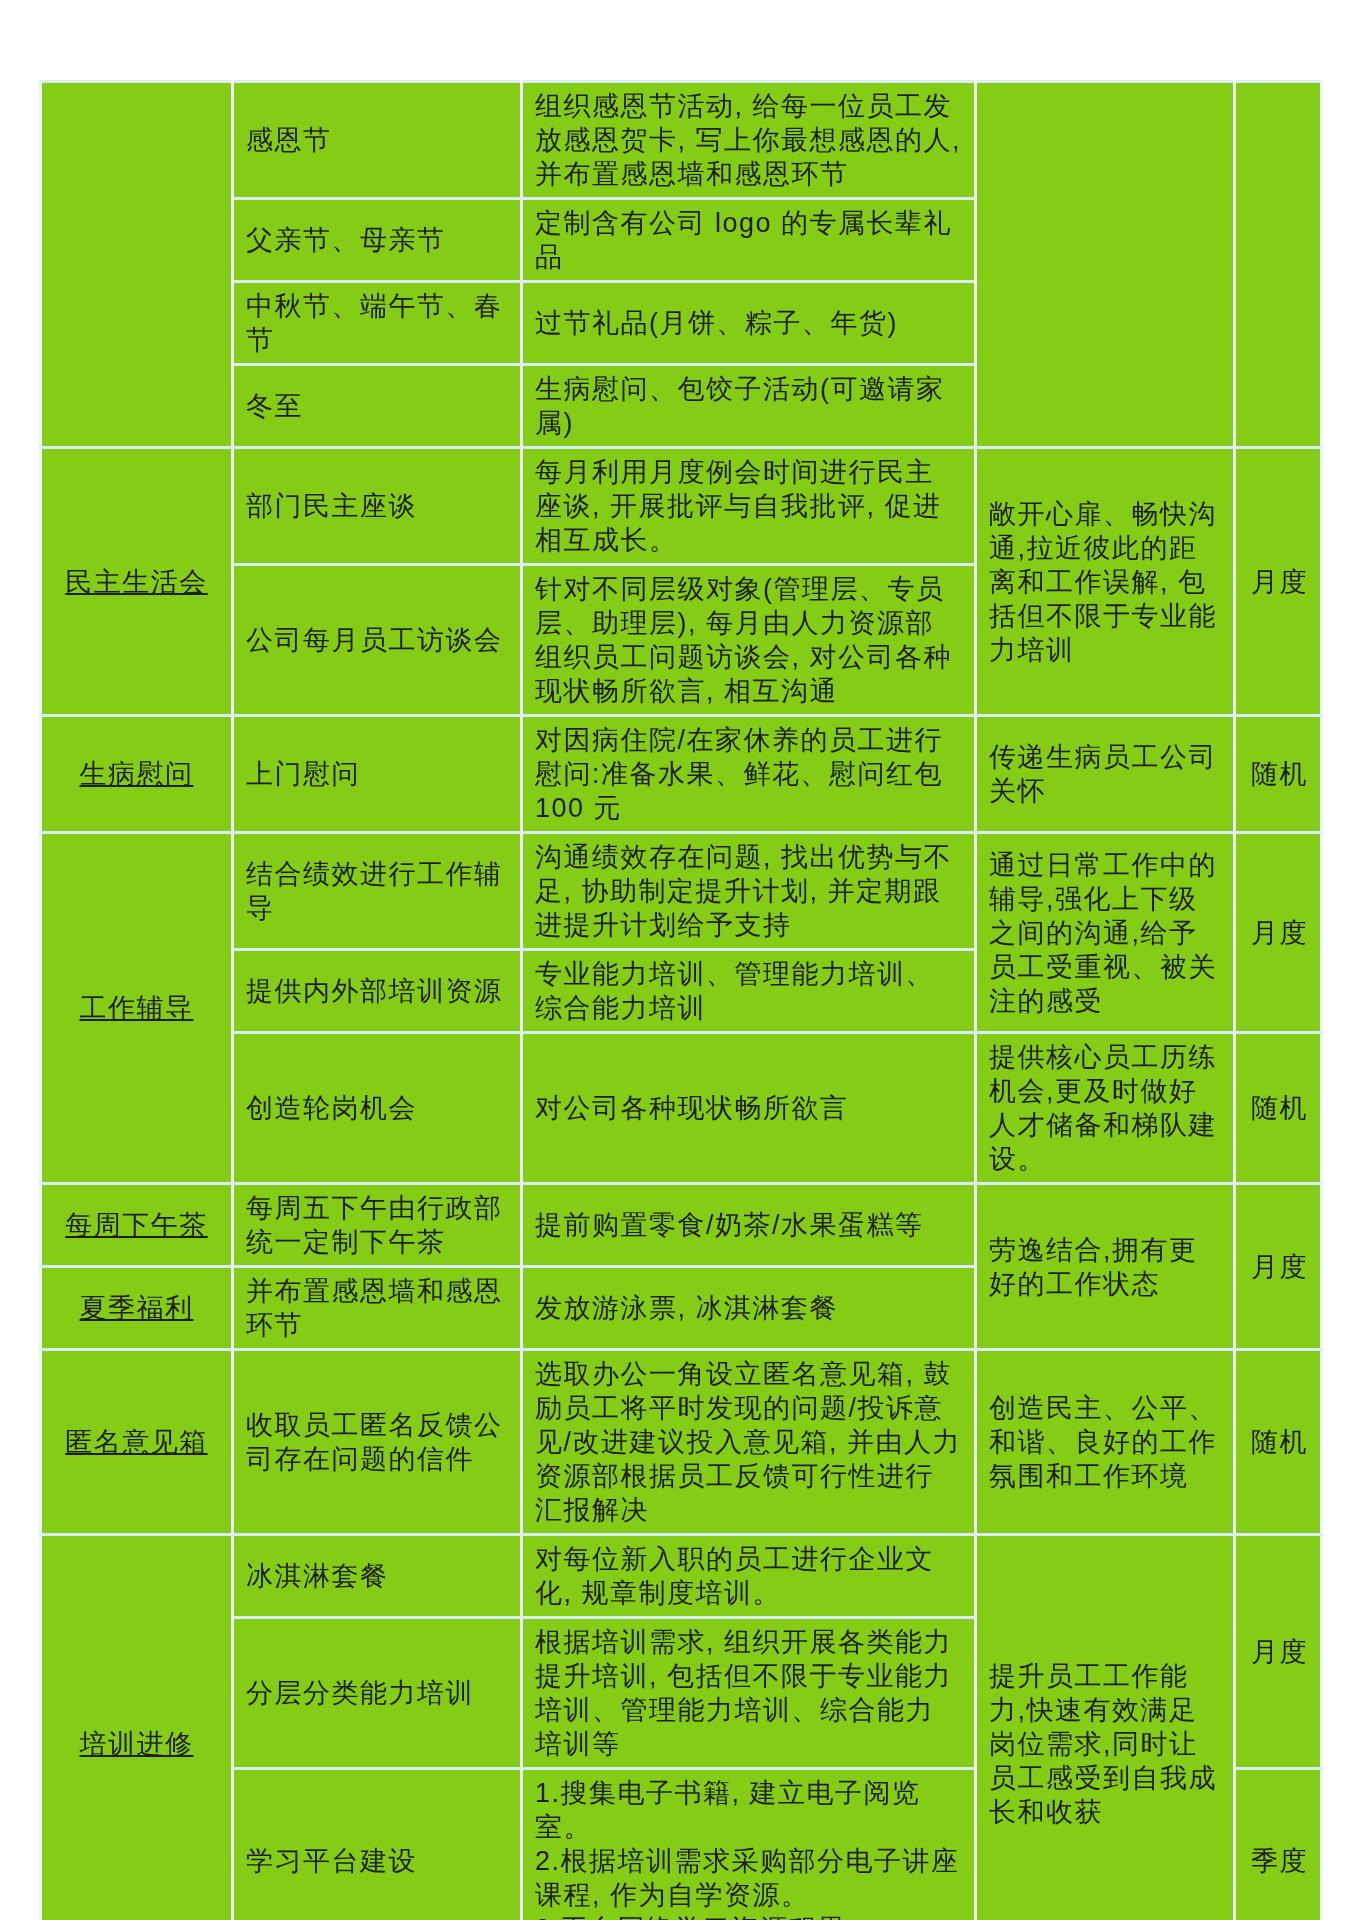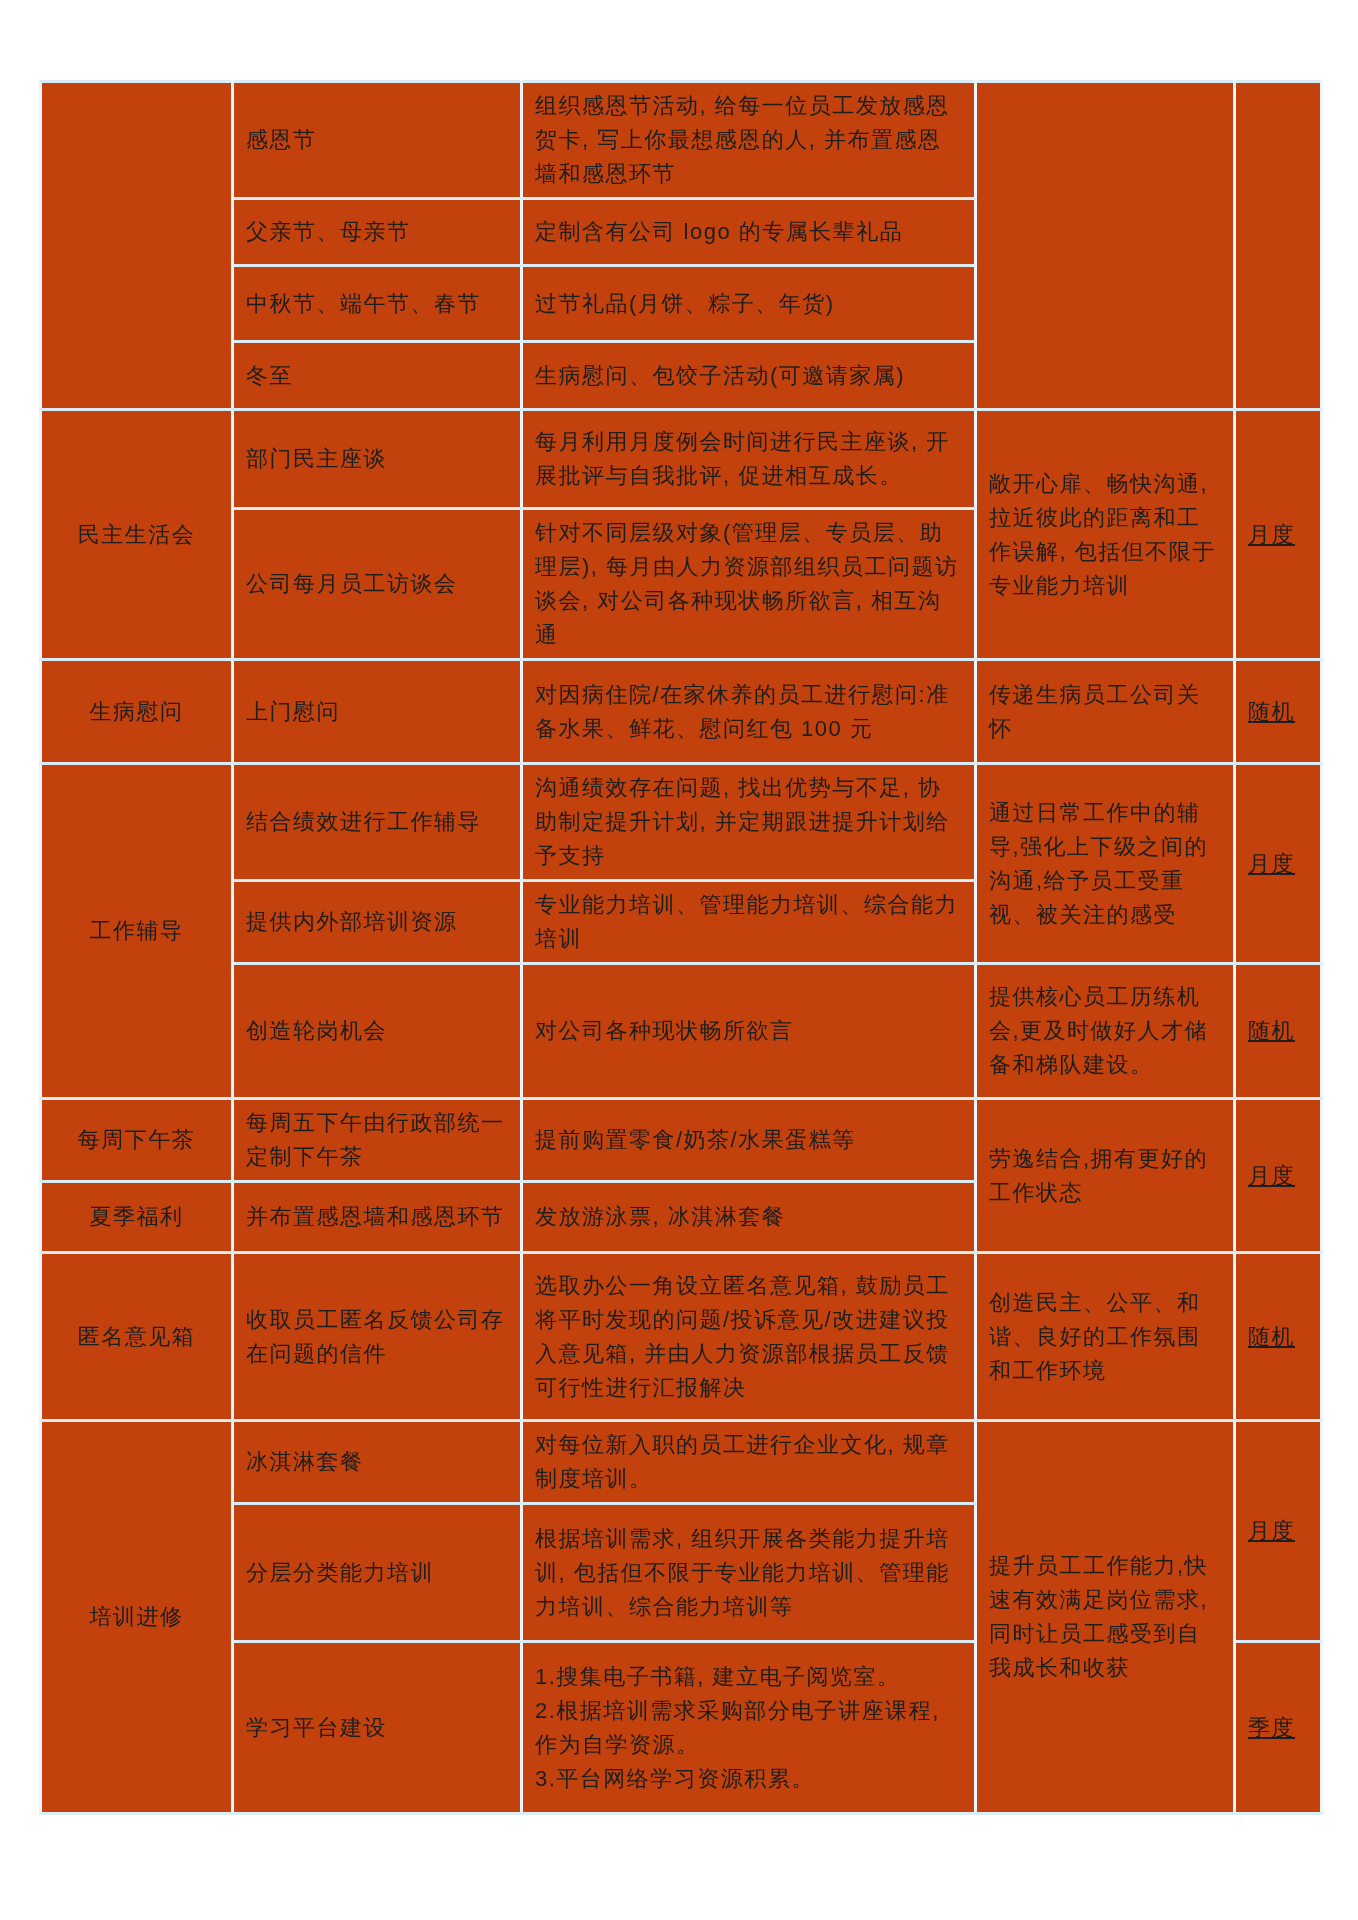--- a/index.html
+++ b/index.html
@@ -23,42 +23,42 @@
     top: 80px;
     width: 1284px;
     border-collapse: collapse;
     table-layout: fixed;
   }
   table.welfare td {
     border-top: 3px solid #d9edf7;
     border-bottom: 3px solid #d9edf7;
     border-left: 3px solid #eef6fb;
     border-right: 3px solid #eef6fb;
-    background: #c2410c;
+    background: #84cc16;
     color: #1e1e1e;
-    font-size: 22px;
+    font-size: 27px;
     line-height: 34px;
     letter-spacing: 1.5px;
     vertical-align: middle;
     padding: 6px 12px;
     overflow: hidden;
   }
   table.welfare { border: 3px solid #c4e6f2; }
   td.cat {
     background: #cfe6f5;
     text-align: center;
     letter-spacing: 4px;
     border-color: #e2f1f9;
     padding: 6px 4px;
+    text-decoration: underline;
   }
   td.freq {
-    text-align: left;
+    text-align: right;
     letter-spacing: 4px;
     padding: 6px 2px;
-    text-decoration: underline;
   }
   td.desc.prelines { white-space: pre-line; }
   .empty { background: #f6f6f6; }
 </style>
 </head>
 <body>
 
 <div class="sheet">
   <table class="welfare">
     <colgroup>

